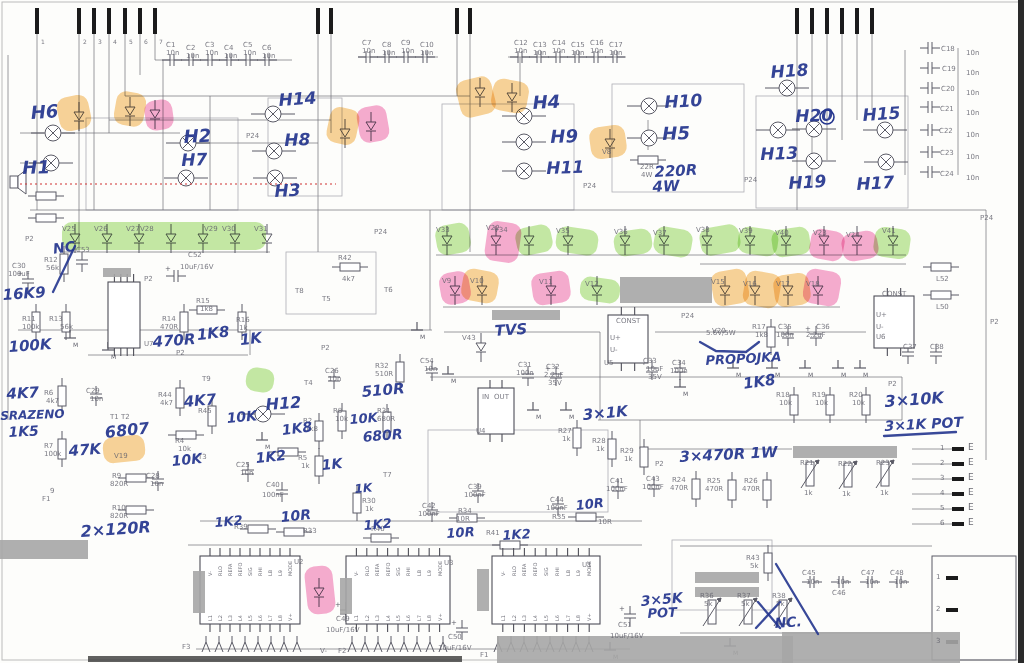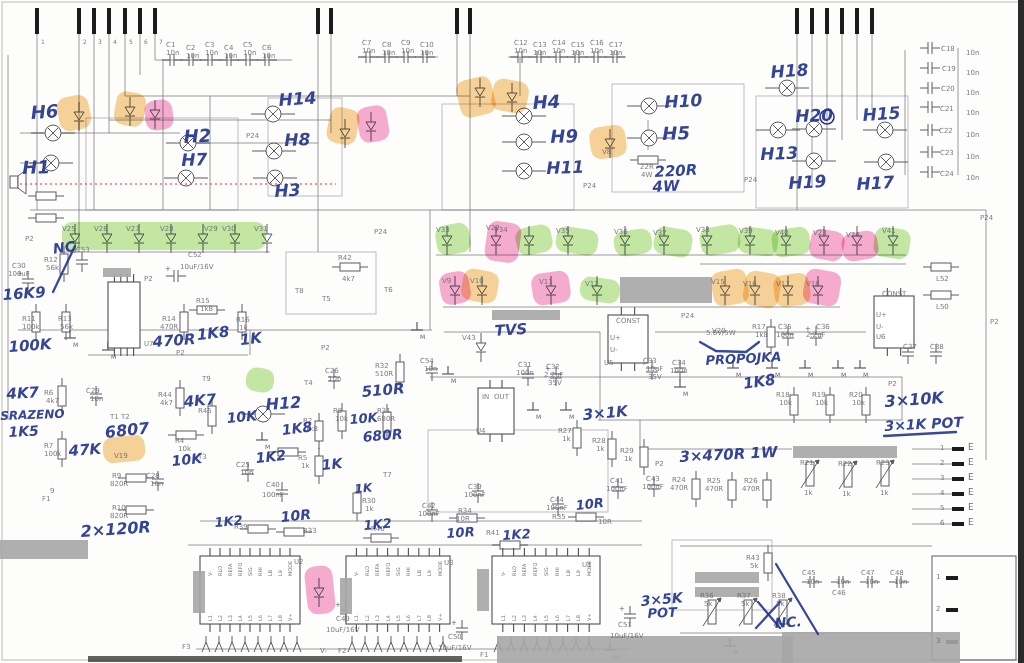--- a/index.html
+++ b/index.html
@@ -1437,21 +1437,21 @@
       <span class="pt" style="left: 990px; top: 319px;">P2</span>
       <span class="pt" style="left: 44px; top: 257px;">R12</span>
       <span class="pt" style="left: 46px; top: 265px;">56k</span>
       <span class="pt" style="left: 12px; top: 263px;">C30</span>
       <span class="pt" style="left: 8px; top: 271px;">100uF</span>
       <span class="pt" style="left: 76px; top: 247px;">C53</span>
       <span class="pt" style="left: 188px; top: 252px;">C52</span>
       <span class="pt" style="left: 180px; top: 264px;">10uF/16V</span>
       <span class="pt" style="left: 22px; top: 316px;">R11</span>
       <span class="pt" style="left: 22px; top: 324px;">100k</span>
-      <span class="pt" style="left: 58px; top: 316px;">R13</span>
+      <span class="pt" style="left: 49px; top: 316px;">R13</span>
       <span class="pt" style="left: 60px; top: 324px;">56k</span>
       <span class="pt" style="left: 144px; top: 341px;">U7</span>
       <span class="pt" style="left: 162px; top: 316px;">R14</span>
       <span class="pt" style="left: 160px; top: 324px;">470R</span>
       <span class="pt" style="left: 196px; top: 298px;">R15</span>
       <span class="pt" style="left: 200px; top: 306px;">1k8</span>
       <span class="pt" style="left: 236px; top: 317px;">R16</span>
       <span class="pt" style="left: 239px; top: 325px;">1k</span>
       <span class="pt" style="left: 44px; top: 390px;">R6</span>
       <span class="pt" style="left: 46px; top: 398px;">4k7</span>
@@ -1607,21 +1607,21 @@
       <span class="pt" style="left: 182px; top: 644px;">F3</span>
       <span class="pt" style="left: 320px; top: 648px;">V-</span>
       <span class="pt" style="left: 338px; top: 648px;">F2</span>
       <span class="pt" style="left: 480px; top: 652px;">F1</span>
       <span class="pt" style="left: 936px; top: 276px;">L52</span>
       <span class="pt" style="left: 936px; top: 304px;">L50</span>
       <span class="pt" style="left: 602px; top: 149px;">V8</span>
       <span class="pt" style="left: 62px; top: 226px;">V25</span>
       <span class="pt" style="left: 94px; top: 226px;">V26</span>
       <span class="pt" style="left: 126px; top: 226px;">V27</span>
-      <span class="pt" style="left: 160px; top: 226px; text-align: center;">V28</span>
+      <span class="pt" style="left: 140px; top: 226px; text-align: center;">V28</span>
       <span class="pt" style="left: 204px; top: 226px;">V29</span>
       <span class="pt" style="left: 222px; top: 226px;">V30</span>
       <span class="pt" style="left: 254px; top: 226px;">V31</span>
       <span class="pt" style="left: 436px; top: 227px;">V33</span>
       <span class="pt" style="left: 486px; top: 225px;">V22</span>
       <span class="pt" style="left: 494px; top: 227px;">V34</span>
       <span class="pt" style="left: 556px; top: 228px;">V35</span>
       <span class="pt" style="left: 614px; top: 229px;">V36</span>
       <span class="pt" style="left: 653px; top: 230px;">V37</span>
       <span class="pt" style="left: 696px; top: 227px;">V38</span>

